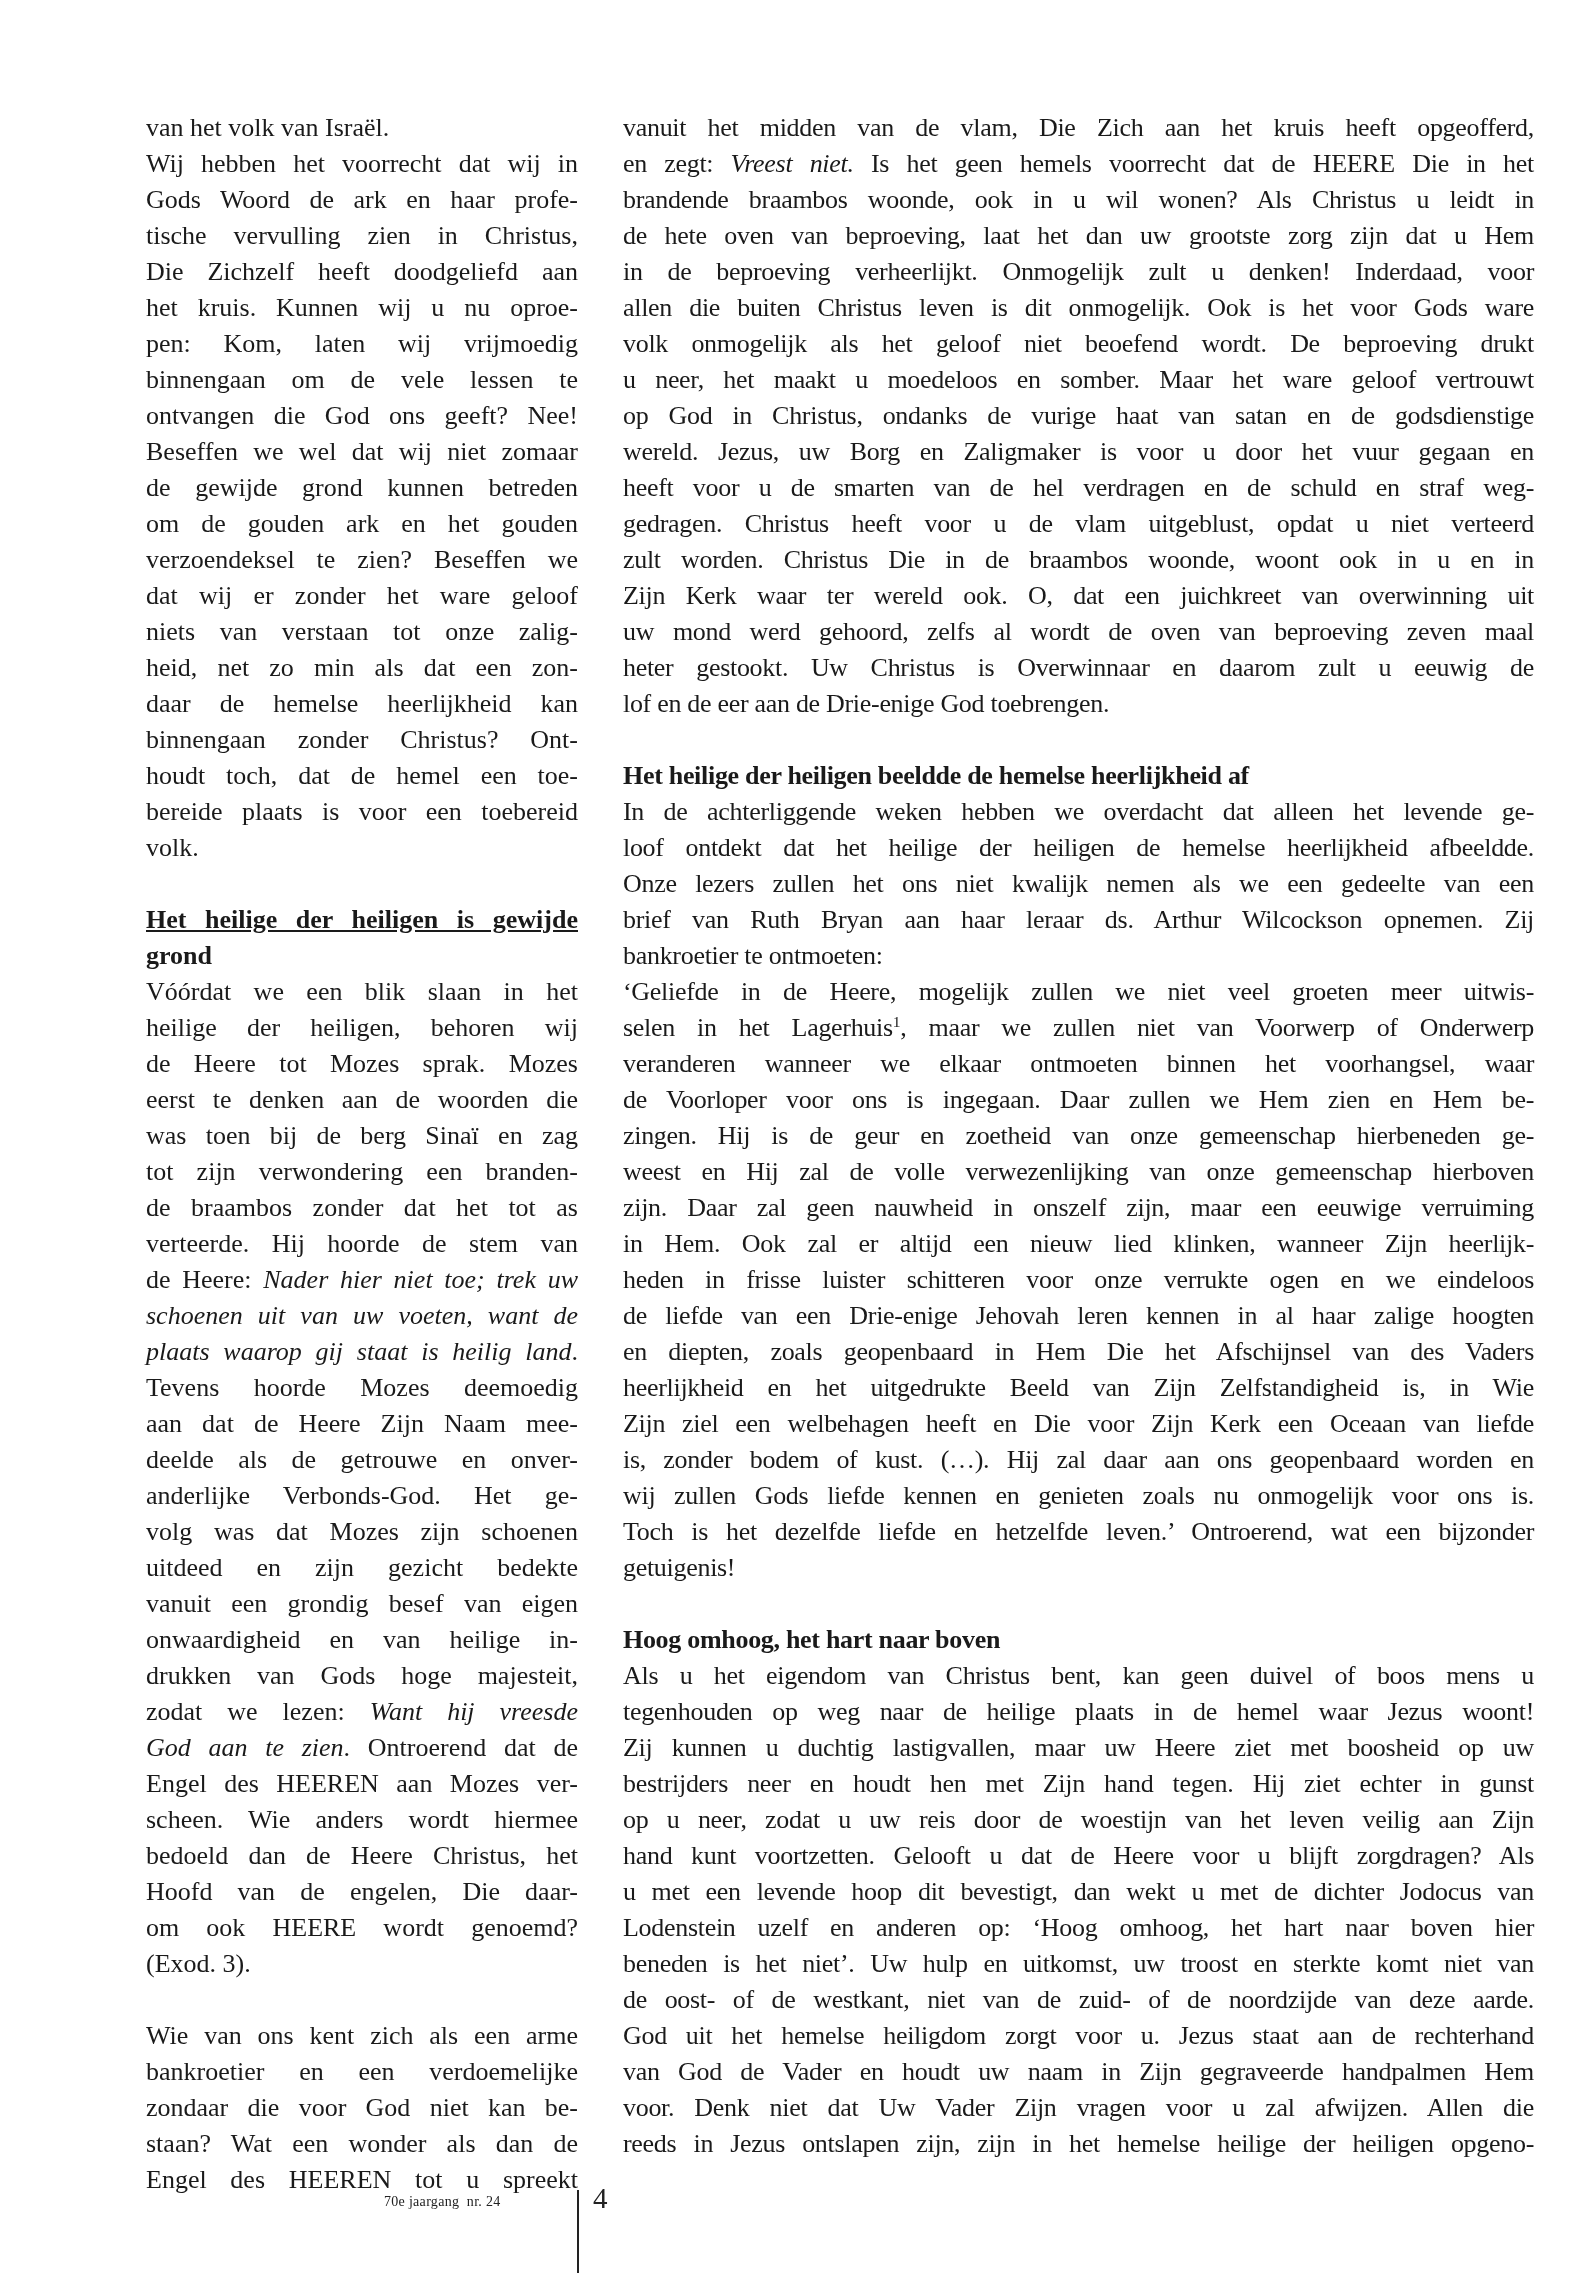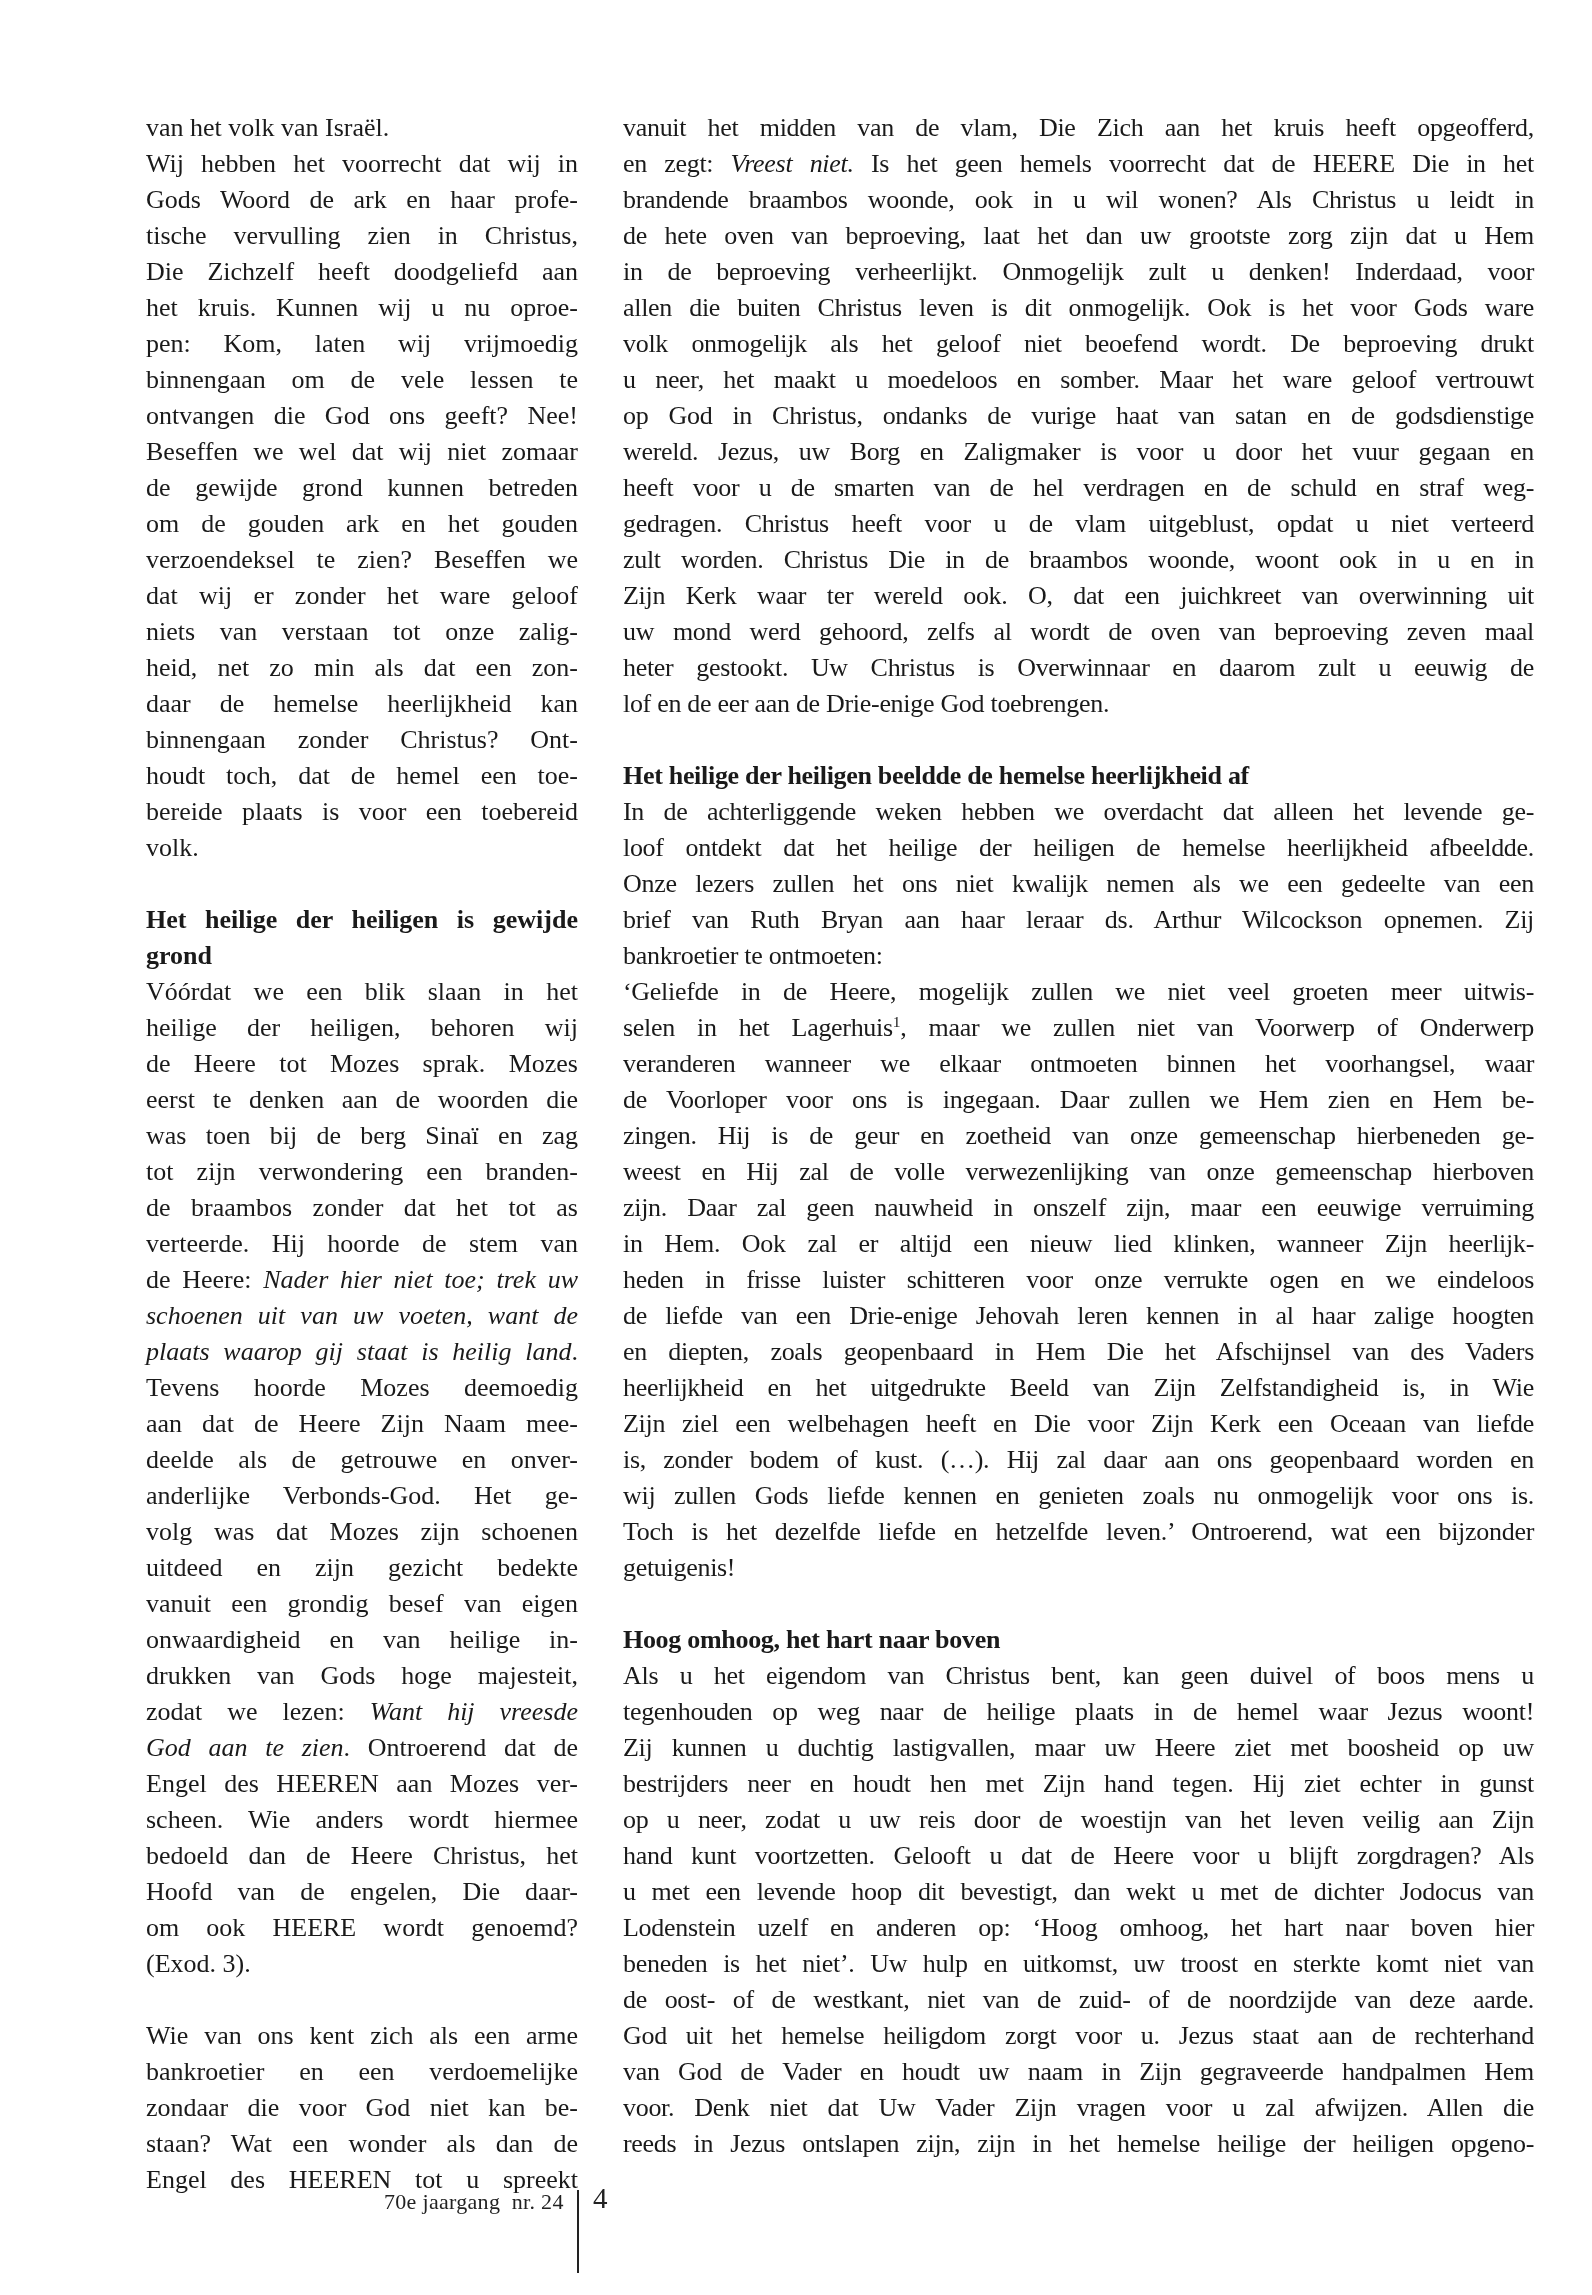--- a/index.html
+++ b/index.html
@@ -5,24 +5,24 @@
   html, body { margin: 0; padding: 0; background: #ffffff; }
   body { width: 1592px; height: 2295px; position: relative; overflow: hidden; color: #1a1a1a; font-family: "Liberation Serif", "DejaVu Serif", serif; }
   .page { position: absolute; left: 0; top: 0; width: 1592px; height: 2295px; background: #ffffff; margin-left: 36px; }
   .col { position: absolute; top: 110px; font-size: 26px; line-height: 36px; }
   .col-left { left: 110px; width: 432px; }
   .col-right { left: 587px; width: 911px; letter-spacing: -0.3px; }
   .col-right .ln, .col-left .ln { display: block; text-align: justify; text-align-last: justify; white-space: nowrap; overflow: visible; height: 36px; }
   .ln.last { text-align-last: left; }
   .gap { display: block; height: 36px; }
   .h { font-weight: bold; display: block; text-align-last: left; white-space: nowrap; height: 36px; }
-  .h.wrap { text-align-last: justify; }
+  .h.wrap { text-align-last: justify; text-decoration: underline; }
   i, .it { font-style: italic; }
   sup { font-size: 15.5px; line-height: 0; vertical-align: 8.6px; }
-  .footer-text { position: absolute; left: 348px; top: 2189px; font-size: 22px; line-height: 26px; letter-spacing: 0.3px; white-space: pre; color: #222; }
+  .footer-text { position: absolute; left: 348px; top: 2189px; font-size: 14px; line-height: 26px; letter-spacing: 0.3px; white-space: pre; color: #222; }
   .footer-divider { position: absolute; left: 541px; top: 2190px; width: 1.7px; height: 83px; background: #222; }
   .footer-pagenum { position: absolute; left: 557px; top: 2181px; font-size: 29px; line-height: 35px; color: #222; }
 </style>
 </head>
 <body>
 
 <div class="page">
 
   <div class="col col-left">
     <div>

